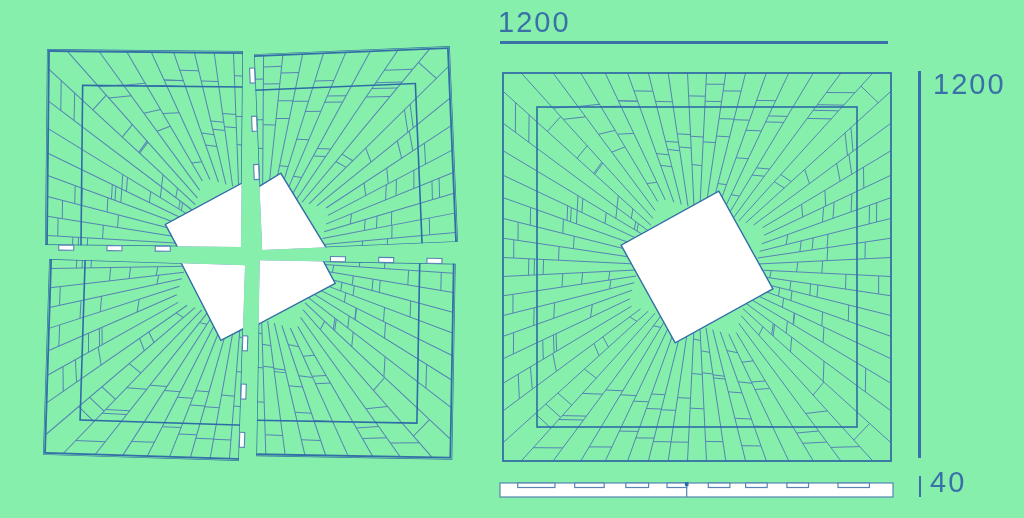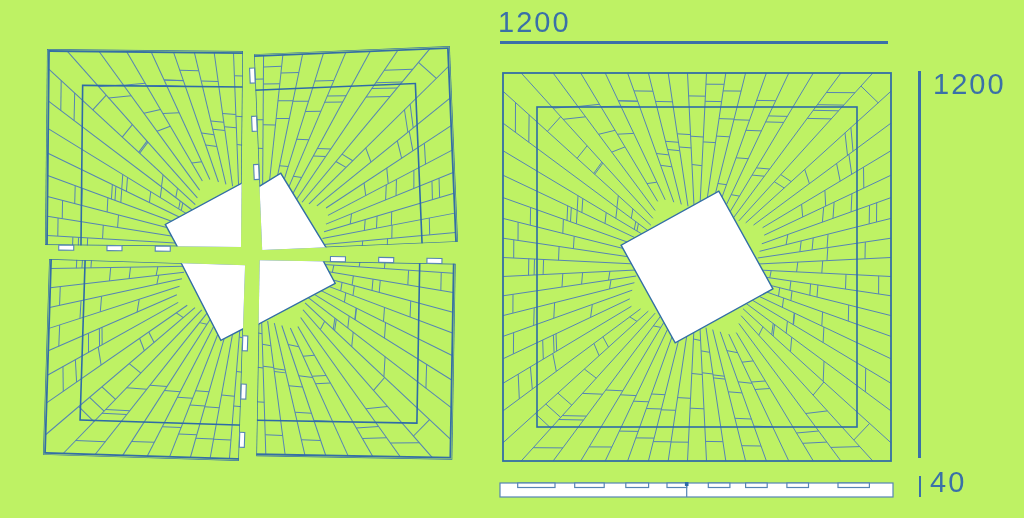--- a/index.html
+++ b/index.html
@@ -1,17 +1,17 @@
 <!DOCTYPE html>
 <html style="--dim: #3a70a8;"><head>
 <meta charset="utf-8">
 <style>
   html,body{margin:0;padding:0;background:#ffffff;}
   .stage{
-    position:relative;width:1024px;height:518px;background:#bef264;overflow:hidden;
+    position:relative;width:1024px;height:518px;background:#86efac;overflow:hidden;
     font-family:"Liberation Sans","DejaVu Sans",sans-serif;
   }
   .view{position:absolute;display:block;}
   #exploded{left:34px;top:36px;width:452px;height:452px;}
   #assembled{left:492px;top:66px;width:412px;height:404px;}
   #profile{left:496px;top:476px;width:404px;height:28px;}
   .dim{
     position:absolute;color:var(--dim,#3a70a8);font-size:29px;line-height:1;
     letter-spacing:2px;font-weight:400;user-select:none;white-space:nowrap;
   }

